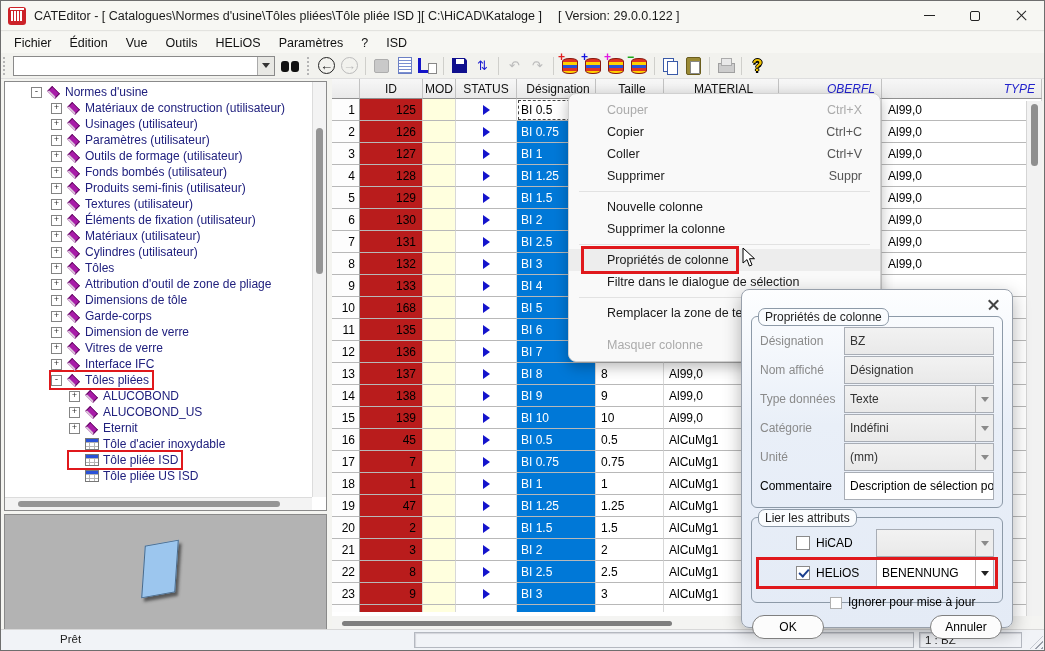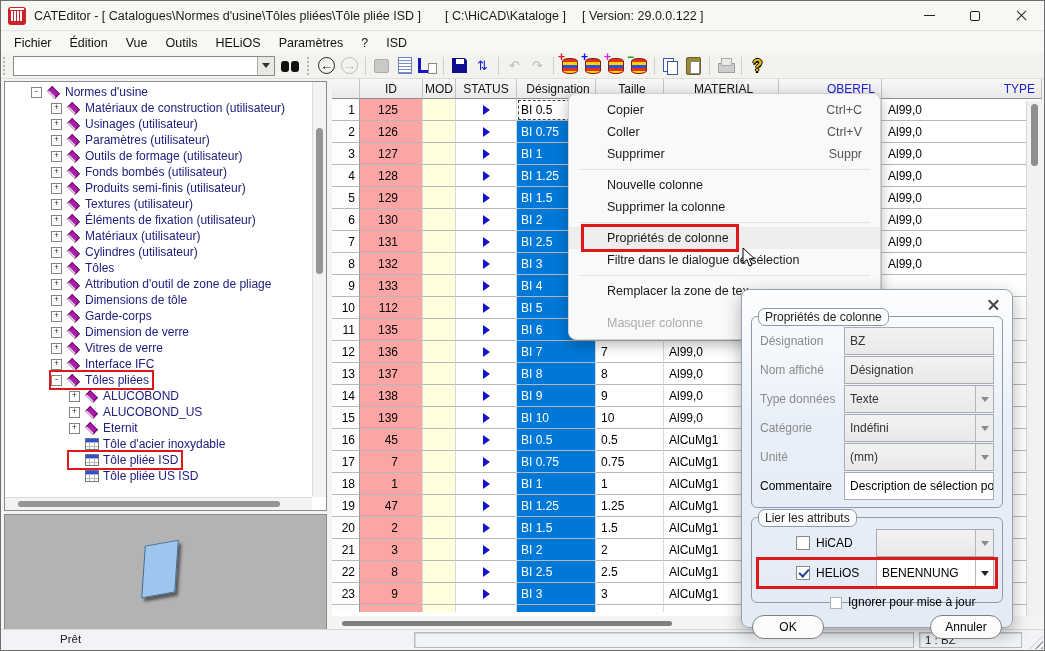--- a/index.html
+++ b/index.html
@@ -6,21 +6,21 @@
   html,body { width:1045px; height:651px; font-family:"Liberation Sans", sans-serif; background:#e8e8e8; }
   .window { position:relative; width:1045px; height:651px; background:#f4f4f0; border:1px solid #6e6e6e; overflow:hidden; }
 
   
   .titlebar { position:absolute; left:0; top:0; width:100%; height:30px; background:#f7f7f3; display:flex; align-items:center; border-bottom:1px solid #e3e3df; }
   .app-icon { width:18px; height:18px; margin:0 8px 0 7px; background:#cc2228; border-radius:3px; position:relative; flex:0 0 auto; }
   .app-icon::before { content:""; position:absolute; left:3px; top:4px; width:12px; height:10px;
      background:linear-gradient(to right,#fff 0 2px,transparent 2px 3px,#fff 3px 5px,transparent 5px 6px,#fff 6px 8px,transparent 8px 9px,#fff 9px 11px,transparent 11px); }
   .app-icon::after { content:""; position:absolute; left:2px; top:1px; width:14px; height:2px; background:#fff; }
   .title-text { font-size:12.5px; color:#1a1a1a; white-space:nowrap; }
-  .tgap1 { margin-left:24px; } .tgap2 { margin-left:16px; }
+  .tgap1 { } .tgap2 { margin-left:16px; }
   .win-controls { margin-left:auto; display:flex; height:100%; }
   .wbtn { width:46px; height:100%; display:flex; align-items:center; justify-content:center; position:relative; }
   .glyph-min { width:11px; height:1.5px; background:#222; }
   .glyph-max { width:10px; height:10px; border:1.4px solid #222; border-radius:2px; }
   .glyph-x1,.glyph-x2 { position:absolute; width:13px; height:1.4px; background:#222; }
   .glyph-x1 { transform:rotate(45deg);} .glyph-x2 { transform:rotate(-45deg);}
 
   
   .menubar { position:absolute; left:0; top:31px; width:100%; height:21px; display:flex; align-items:center; background:#f7f7f3; padding-left:4px; }
   .menu-item { padding:2px 9px; font-size:12.5px; color:#111; }
@@ -78,23 +78,23 @@
 
   .preview { position:absolute; left:3px; top:513px; width:323px; height:116px; background:#b3b3b3; border:1px solid #8a8a8a; }
   .sheet-shape { position:absolute; left:138px; top:28px; width:34px; height:52px; background:#9cc6ee; border:1px solid #4a6a8a; transform:skewY(-10deg) skewX(-4deg); box-shadow:3px 4px 3px rgba(40,40,40,.65); }
 
   
   .table-panel { position:absolute; left:331px; top:78px; width:710px; height:551px; background:#fff; }
   .trow { display:flex; height:22px; }
   .thead { height:20px; }
   .tcell { border-right:1px solid #d8d8d8; border-bottom:1px solid #b8b8b8; font-size:12px; display:flex; align-items:center; overflow:hidden; white-space:nowrap; }
   .thead .tcell { background:linear-gradient(#f7f7f7,#e9e9e9); border-right:1px solid #c2c2c2; border-bottom:1px solid #8f8f8f; justify-content:center; color:#111; }
-  .thead .tcell.linked { color:#2222cc; justify-content:flex-end; padding-right:6px; }
+  .thead .tcell.linked { color:#2222cc; font-style:italic; justify-content:flex-end; padding-right:6px; }
   .c0 { width:28px; justify-content:flex-end; padding-right:4px; background:#fdfdfd; border-right:1px solid #9a9a9a; }
-  .c1 { width:63px; justify-content:flex-end; padding-right:24px; background:#fca5a5; }
+  .c1 { width:63px; justify-content:flex-end; padding-right:6px; background:#b91c1c; }
   .c2 { width:33px; background:#ffffde; }
   .c3 { width:61px; justify-content:center; }
   .c4 { width:79px; padding-left:4px; }
   .c5 { width:68px; padding-left:5px; }
   .c6 { width:115px; padding-left:5px; }
   .c7 { width:103px; }
   .c8 { flex:1; padding-left:6px; }
   .thead .c0,.thead .c1,.thead .c2,.thead .c3 { background:linear-gradient(#f7f7f7,#e9e9e9); justify-content:center; padding:0; }
   .tri { width:0; height:0; border-left:7px solid #1414cc; border-top:5px solid transparent; border-bottom:5px solid transparent; }
   .sel { background:#0078d7; color:#fff; }
@@ -549,21 +549,21 @@
             <span class="tri" data-name="status-arrow-icon"></span>
           </div>
           <div class="tcell c4 sel" data-name="designation-cell">BI 4</div>
           <div class="tcell c5" data-name="table-cell"></div>
           <div class="tcell c6" data-name="table-cell"></div>
           <div class="tcell c7" data-name="table-cell"></div>
           <div class="tcell c8" data-name="table-cell"></div>
         </div>
         <div class="trow" data-name="table-row">
           <div class="tcell c0" data-name="table-cell">10</div>
-          <div class="tcell c1" data-name="table-cell">112</div>
+          <div class="tcell c1" data-name="table-cell">168</div>
           <div class="tcell c2" data-name="table-cell"></div>
           <div class="tcell c3" data-name="status-cell">
             <span class="tri" data-name="status-arrow-icon"></span>
           </div>
           <div class="tcell c4 sel" data-name="designation-cell">BI 5</div>
           <div class="tcell c5" data-name="table-cell"></div>
           <div class="tcell c6" data-name="table-cell"></div>
           <div class="tcell c7" data-name="table-cell"></div>
           <div class="tcell c8" data-name="table-cell"></div>
         </div>
@@ -750,20 +750,24 @@
       </div>
     <div class="tbl-vscroll" data-name="table-vertical-scrollbar">
         <div class="thumb" data-name="scrollbar-thumb"></div>
       </div>
     <div class="tbl-hscroll" data-name="table-horizontal-scrollbar">
         <div class="thumb" data-name="scrollbar-thumb"></div>
       </div>
   </div>
 
   <div class="ctx-menu" data-name="context-menu">
+      <div class="ctx-item dis" data-name="context-menu-item">
+        <span data-name="menu-item-label">Couper</span>
+        <span class="sc" data-name="menu-item-shortcut">Ctrl+X</span>
+      </div>
       <div class="ctx-item" data-name="context-menu-item">
         <span data-name="menu-item-label">Copier</span>
         <span class="sc" data-name="menu-item-shortcut">Ctrl+C</span>
       </div>
       <div class="ctx-item" data-name="context-menu-item">
         <span data-name="menu-item-label">Coller</span>
         <span class="sc" data-name="menu-item-shortcut">Ctrl+V</span>
       </div>
       <div class="ctx-item" data-name="context-menu-item">
         <span data-name="menu-item-label">Supprimer</span>

